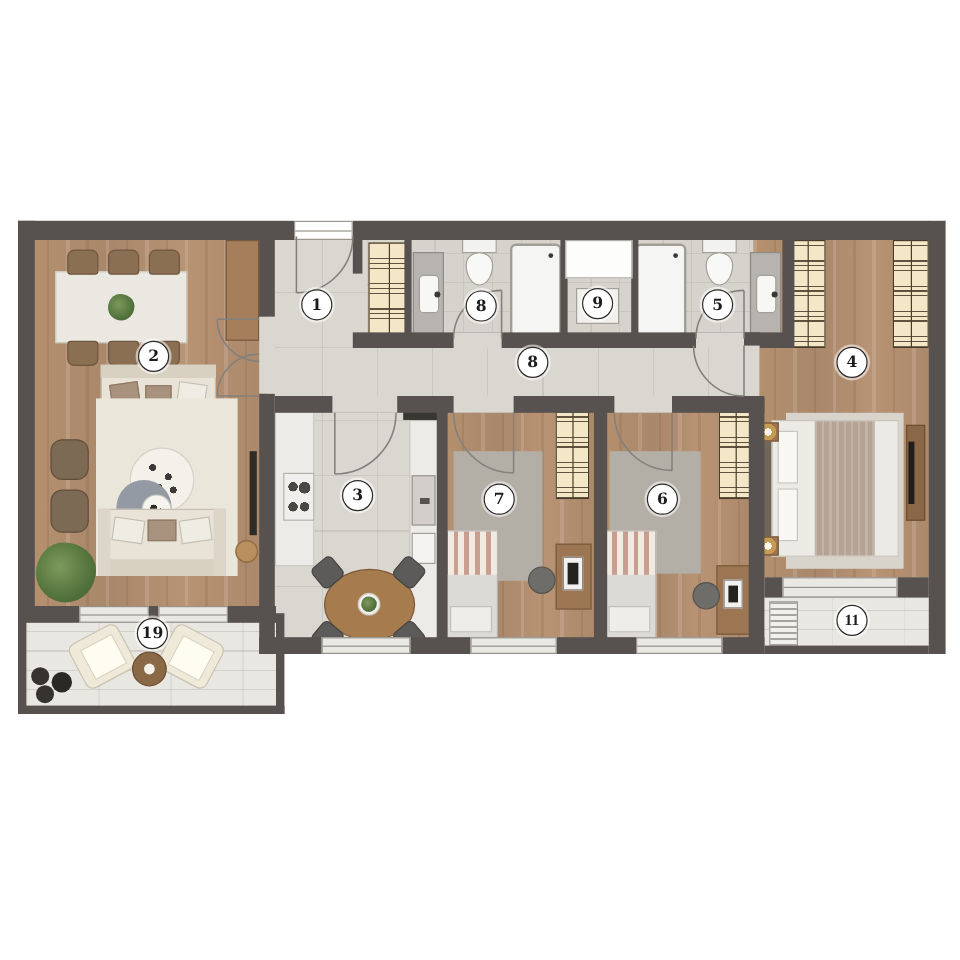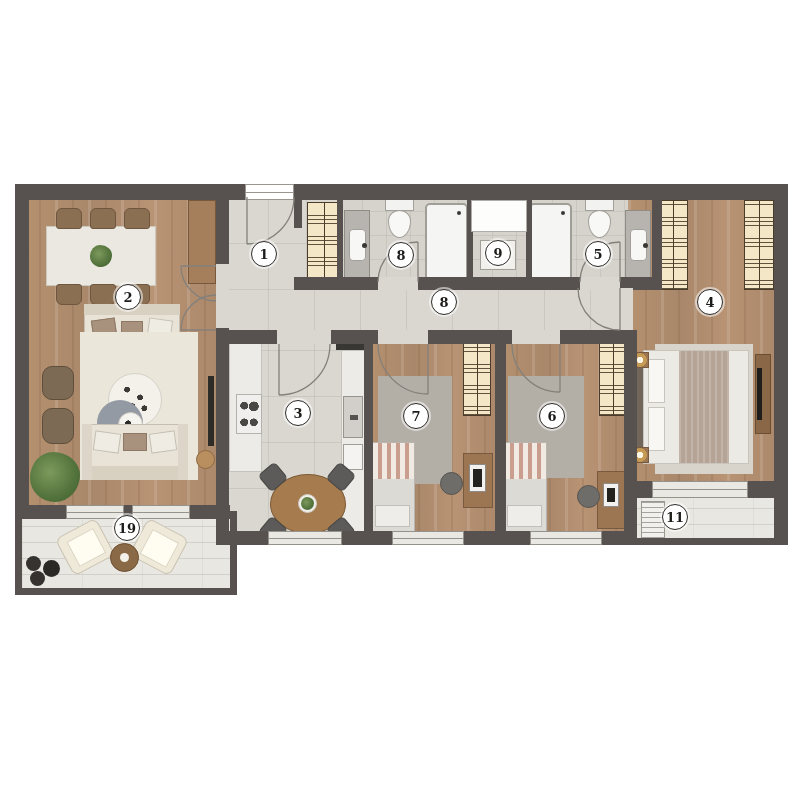--- a/index.html
+++ b/index.html
@@ -291,20 +291,20 @@
     </div>
   <div class="badge" style="left:431px;top:289px;">
       <span>8</span>
     </div>
   <div class="badge" style="left:485px;top:240px;">
       <span>9</span>
     </div>
   <div class="badge" style="left:388px;top:242px;">
       <span>8</span>
     </div>
-  <div class="badge" style="left:662px;top:504px;">
+  <div class="badge" style="left:697px;top:504px;font-family:Liberation Serif, serif;">
       <span>11</span>
     </div>
   <div class="badge" style="left:114px;top:515px;">
       <span>19</span>
     </div>
 
 </div>
 
 </body></html>

